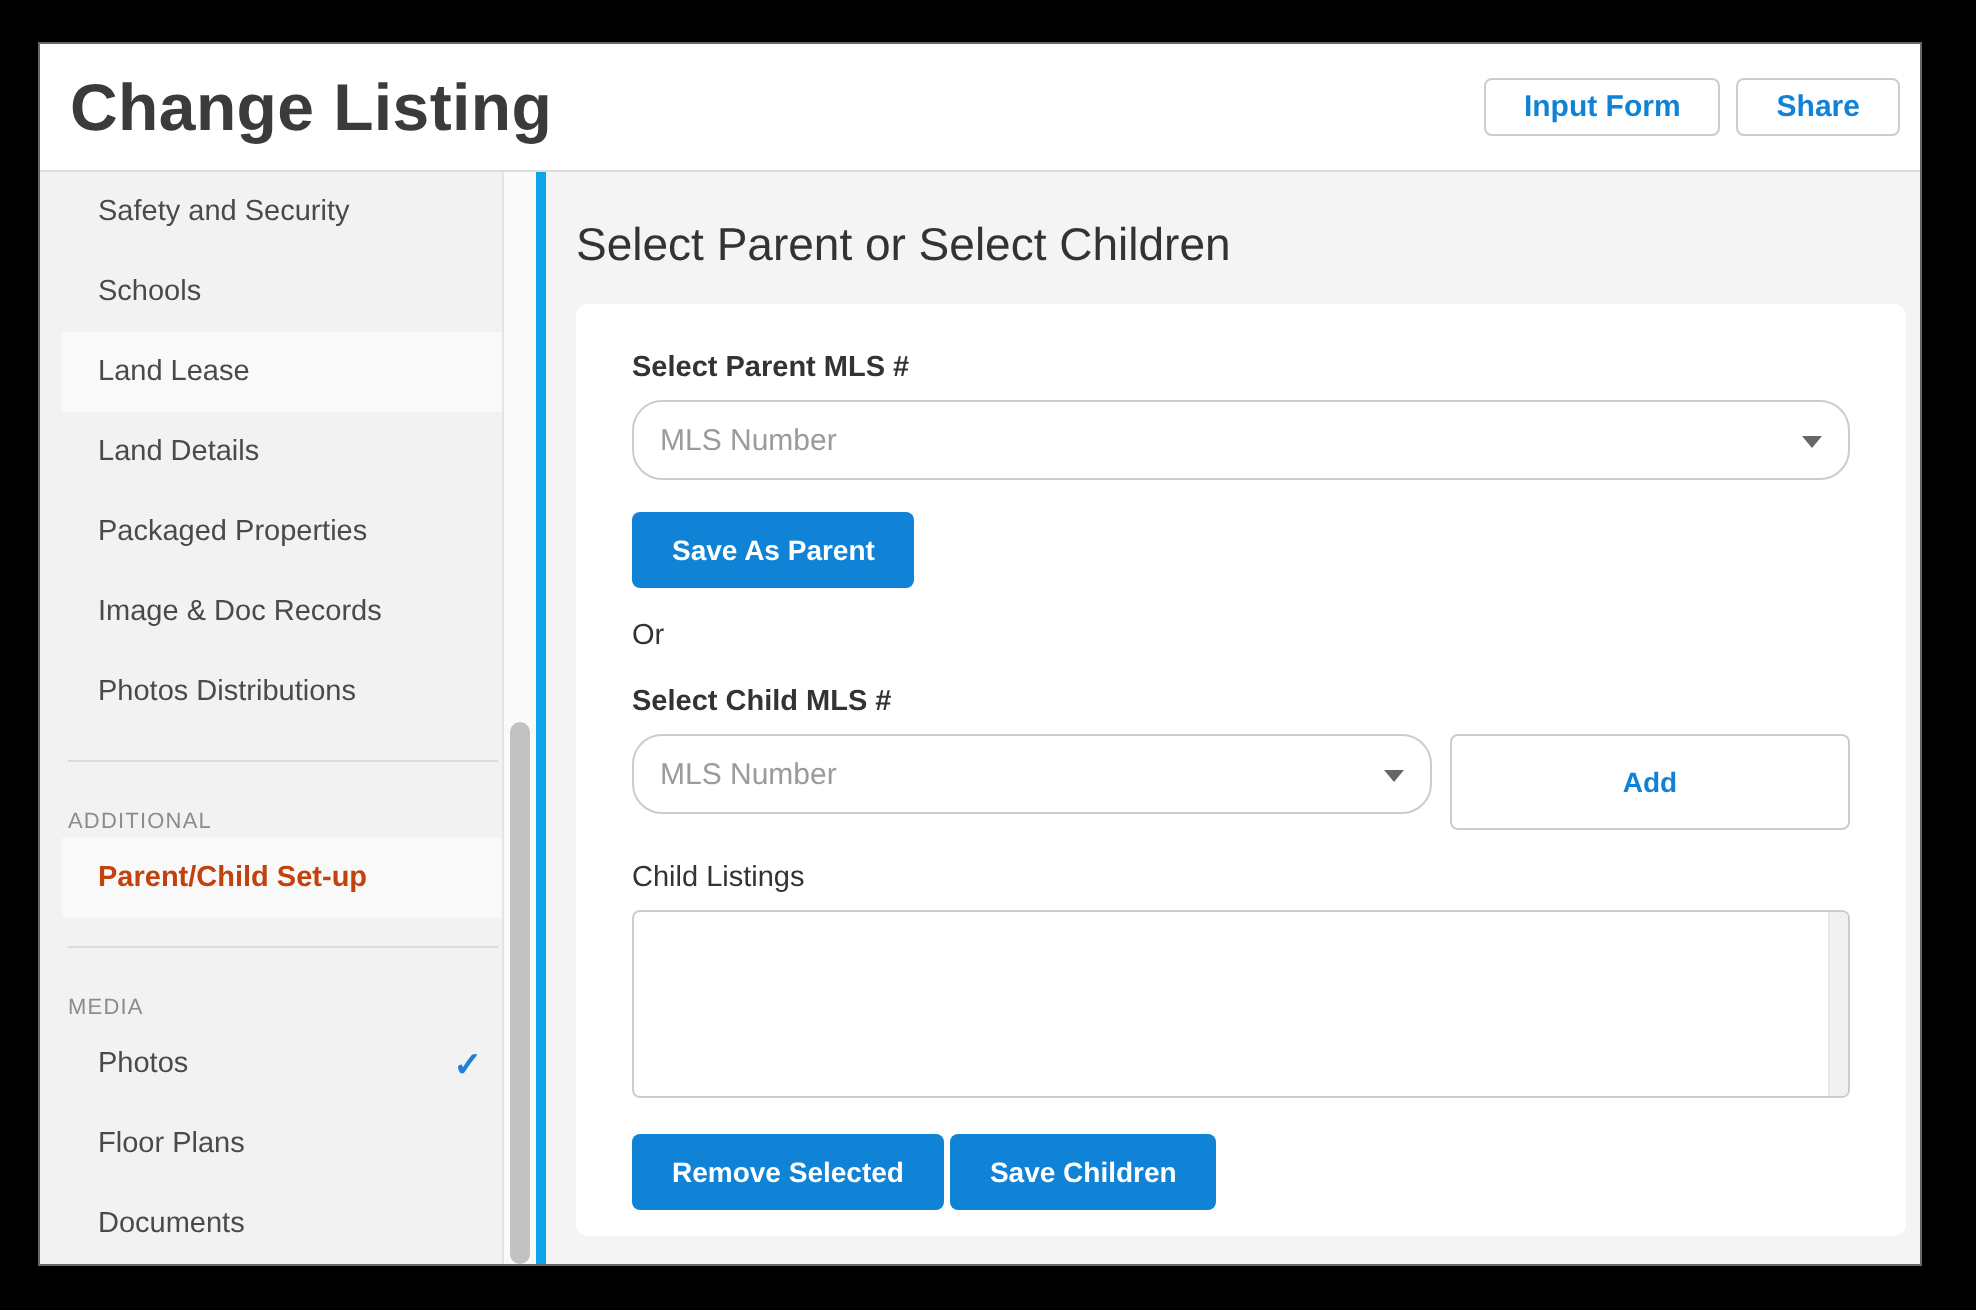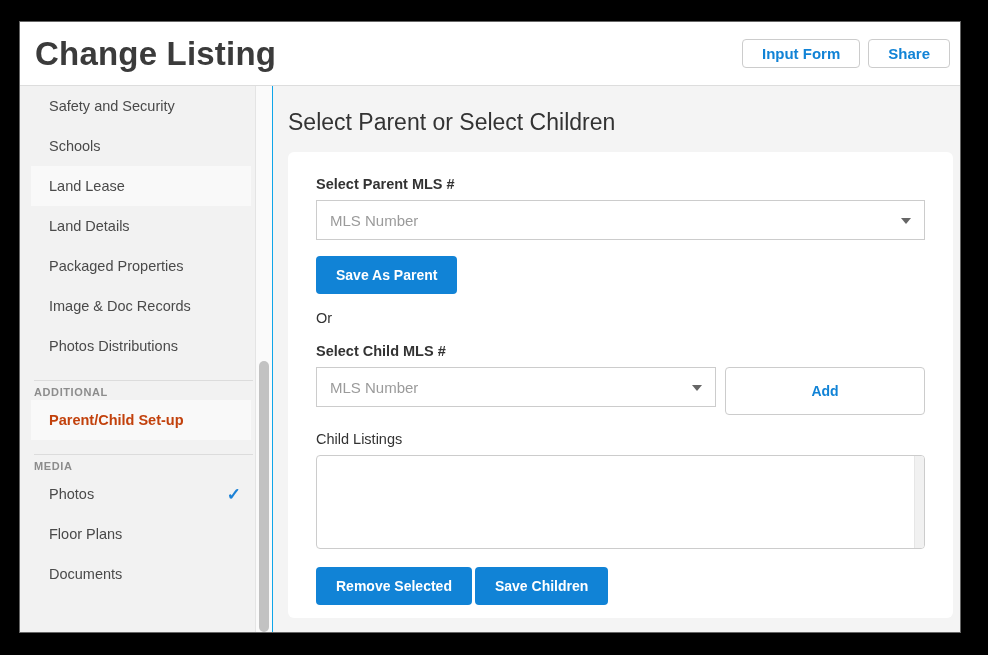--- a/index.html
+++ b/index.html
@@ -16,45 +16,45 @@
   .btn-outline { background:#fff; border:1px solid #ccc; border-radius:4px;
                  color:#1183d6; font-weight:bold; font-size:15px; height:29px;
                  padding:0 19px; display:flex; align-items:center; cursor:pointer;
                  font-family:"Liberation Sans", sans-serif; }
 
   
   .page-body { flex:1; display:flex; min-height:0; }
 
   
   .sidebar { width:253px; flex:0 0 auto; background:#f2f2f2; position:relative;
-             border-right:1px solid #0ea5e9; }
+             border-right:5px solid #0ea5e9; }
   .side-row { position:relative; margin-left:11px; width:220px; height:40px;
               display:flex; align-items:center; padding:0 10px 0 18px;
               font-size:14.5px; color:#4a4a4a; cursor:pointer; }
   .side-row.hl { background:#f9f9f9; }
   .side-row.bold { font-weight:bold; color:#c2410c; }
   .side-row .spacer { flex:1; }
   .check { color:#1d82d6; font-size:17px; font-weight:bold; line-height:1; }
   .side-div { height:1px; background:#dcdcdc; margin:14px 19px 0 14px; }
-  .side-head { margin:5px 0 2px 14px; font-size:11px; font-weight:bold;
+  .side-head { margin:24px 0 2px 14px; font-size:11px; font-weight:normal;
                color:#8c8c8c; letter-spacing:.6px; }
   .scroll-track { position:absolute; right:0; top:0; bottom:0; width:17px;
                   background:#fafafa; border-left:1px solid #e4e4e4; }
   .scroll-thumb { position:absolute; right:3px; width:10px; top:275px; bottom:0;
                   background:#c2c2c2; border-radius:6px; cursor:grab; }
 
   
   .main { flex:1; background:#f4f4f4; padding:18px 7px 10px 15px; min-width:0; }
   .main-heading { font-size:23px; font-weight:normal; color:#333; margin:5px 0 16px 0; }
   .card { background:#fff; border-radius:6px; padding:24px 28px 26px 28px; height:466px; }
 
   .fld-label { font-size:14.5px; color:#333; }
   .fld-label.b { font-weight:bold; }
   .select { position:relative; height:40px; background:#fff; border:1px solid #ccc;
-            border-radius:0; display:flex; align-items:center; padding:0 30px 0 13px;
+            border-radius:15px; display:flex; align-items:center; padding:0 30px 0 13px;
             cursor:pointer; }
   .select .ph { font-size:15px; color:#9b9b9b; }
   .caret { position:absolute; right:13px; top:17px; width:0; height:0;
            border-left:5px solid transparent; border-right:5px solid transparent;
            border-top:6px solid #666; }
   .btn-primary { background:#1183d6; border:none; border-radius:4px; color:#fff;
                  font-weight:bold; font-size:14px; height:38px; padding:0 20px;
                  cursor:pointer; font-family:"Liberation Sans", sans-serif; }
   .row { display:flex; gap:9px; }
   .sel-child { width:400px; flex:0 0 auto; }

